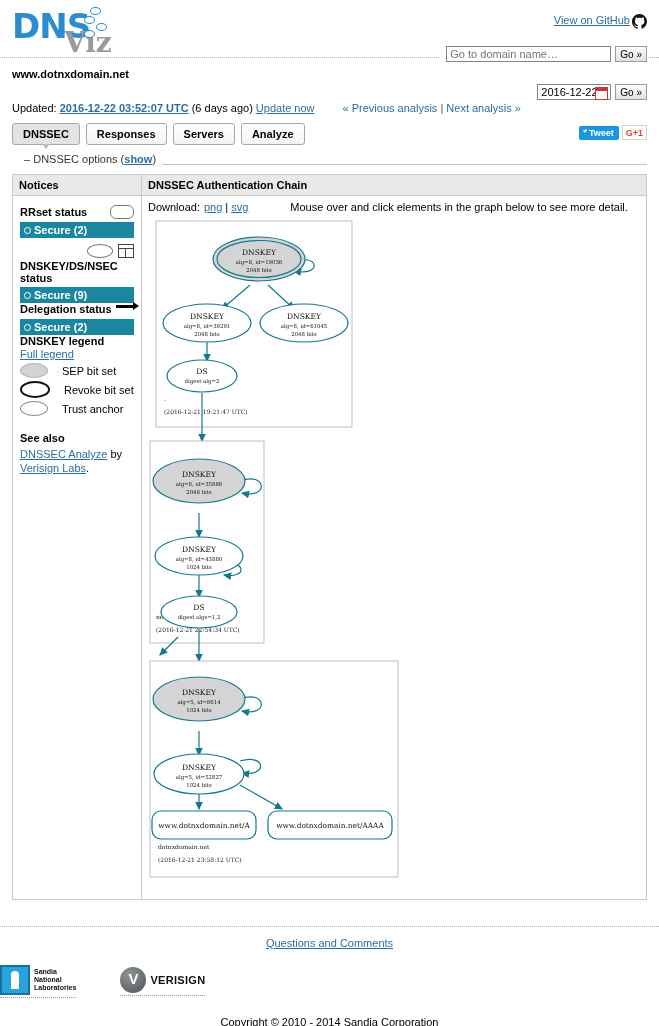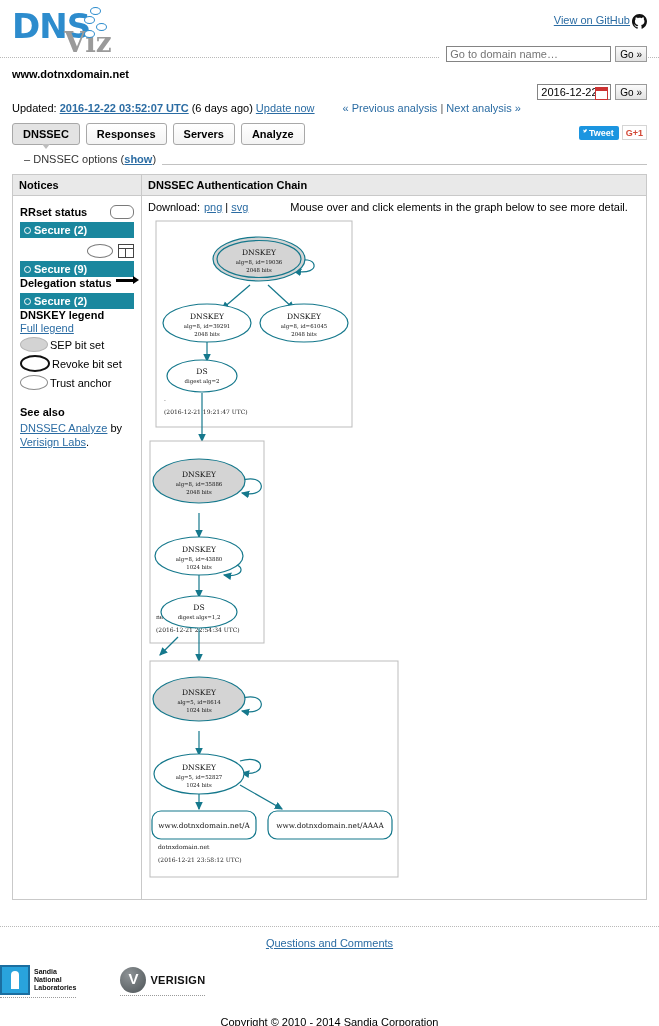--- a/index.html
+++ b/index.html
@@ -243,21 +243,21 @@
   .ico-arrow {
     position: absolute; right: 0; top: 2px;
     width: 18px; height: 3px; background: #000;
   }
   .ico-arrow::after {
     content:''; position:absolute; right:-5px; top:-3px;
     border-top: 4.5px solid transparent; border-bottom: 4.5px solid transparent;
     border-left: 6px solid #000;
   }
   .legend-row {
-    display: flex; align-items: center; gap: 2px; margin-top: 3px;
+    display: flex; align-items: center; gap: 14px; margin-top: 3px;
     font-size: 11px;
   }
   .lg-sep { width: 26px; height: 13px; border-radius: 50%; background: #d3d3d3; border: 1px solid #b5b5b5; flex:none;}
   .lg-revoke { width: 26px; height: 13px; border-radius: 50%; background: #fff; border: 2px solid #111; flex:none;}
   .lg-anchor { width: 26px; height: 13px; border-radius: 50%; background: #fff; border: 1px solid #8b8b8b; flex:none;}
   .seealso-link { text-decoration: underline; }
 
   
   .graph { flex: 1; box-sizing: border-box; }
   .graph .subhd {
@@ -399,20 +399,23 @@
       </div>
       <div class="status-bar">
         <span class="status-dot"></span>
         <span>Secure (2)</span>
       </div>
 
       <div class="icon-row">
         <span class="ico-ellipse"></span>
         <span class="ico-nsec"></span>
       </div>
+      <div class="sect-title" style="margin-top:2px">
+        <span>DNSKEY/DS/NSEC status</span>
+      </div>
       <div class="status-bar">
         <span class="status-dot"></span>
         <span>Secure (9)</span>
       </div>
 
       <div class="sect-title">
         <span>Delegation status</span>
         <span class="ico-arrow"></span>
       </div>
       <div class="status-bar">

